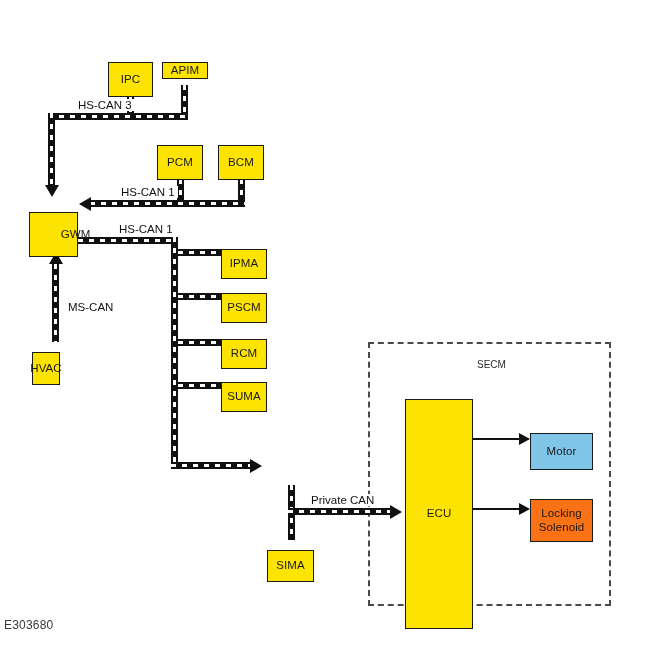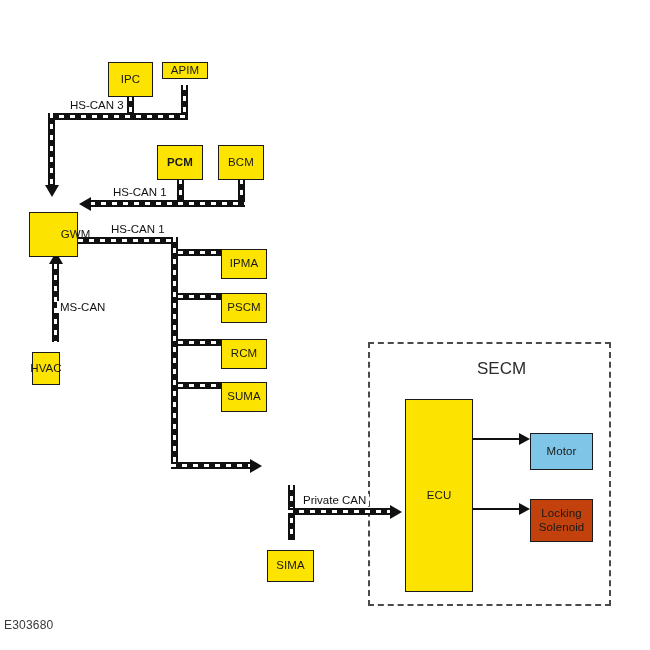--- a/index.html
+++ b/index.html
@@ -20,33 +20,33 @@
     text-align:center;
     font-size:11.5px;
     color:#1a1a1a;
     line-height:1.18;
     z-index:6;
     letter-spacing:.1px;
     margin-top:12px;
   }
   .node.yellow{background:#FCE300;}
   .node.blue{background:#7EC5E8;}
-  .node.green{background:#c2410c;}
+  .node.green{background:#f97316;}
 
   
   .enclosure{
     position:absolute;
     box-sizing:border-box;
     border:2px dashed #4a4a4a;
     background:transparent;
     z-index:2;
   }
   .enclosure-label{
     position:absolute;
-    font-size:17px;color:#2b2b2b;
+    font-size:10px;color:#2b2b2b;
     z-index:3;white-space:nowrap;
   }
 
   
   .bus{position:absolute;z-index:4;}
   .bus.h{
     height:7px;
     background-color:#111;
     background-image:repeating-linear-gradient(
         to right,
@@ -103,20 +103,21 @@
 
   
   .bus-label{
     position:absolute;
     font-size:11.5px;
     color:#111;
     background:#ffffff;
     padding:0 3px;
     white-space:nowrap;
     z-index:7;
+    margin-left:8px;
   }
 
   
   .figure-id{
     position:absolute;
     left:4px;bottom:18px;
     font-size:12px;
     color:#3a3a3a;
     letter-spacing:.2px;
     z-index:8;
@@ -169,40 +170,40 @@
   <div class="wire h" style="left:473px;top:438px;width:48px;"></div>
   <div class="arrow sm right" style="left:519px;top:433px;"></div>
 
   <div class="wire h" style="left:473px;top:508px;width:48px;"></div>
   <div class="arrow sm right" style="left:519px;top:503px;"></div>
 
   <div class="node yellow" style="left:108px;top:50px;width:45px;height:35px;">IPC</div>
 
   <div class="node yellow" style="left:162px;top:50px;width:46px;height:17px;">APIM</div>
 
-  <div class="node yellow" style="left:157px;top:133px;width:46px;height:35px;font-weight:bold;">PCM</div>
+  <div class="node yellow" style="left:157px;top:133px;width:46px;height:35px;">PCM</div>
 
   <div class="node yellow" style="left:218px;top:133px;width:46px;height:35px;">BCM</div>
 
   <div class="node yellow" style="left:29px;top:200px;width:49px;height:45px;padding-left:44px;">GWM</div>
 
   <div class="node yellow" style="left:32px;top:340px;width:28px;height:33px;">HVAC</div>
 
   <div class="node yellow" style="left:221px;top:237px;width:46px;height:30px;">IPMA</div>
 
   <div class="node yellow" style="left:221px;top:281px;width:46px;height:30px;">PSCM</div>
 
   <div class="node yellow" style="left:221px;top:327px;width:46px;height:30px;">RCM</div>
 
   <div class="node yellow" style="left:221px;top:370px;width:46px;height:30px;">SUMA</div>
 
 
   <div class="node yellow" style="left:267px;top:538px;width:47px;height:32px;">SIMA</div>
 
-  <div class="node yellow" style="left:405px;top:387px;width:68px;height:193px;">ECU</div>
+  <div class="node yellow" style="left:405px;top:387px;width:68px;height:230px;">ECU</div>
 
   <div class="node blue" style="left:530px;top:421px;width:63px;height:37px;">Motor</div>
 
   <div class="node green" style="left:530px;top:487px;width:63px;height:43px;white-space:pre-line;">Locking
 Solenoid</div>
 
   <div class="figure-id">E303680</div>
 
 </div>
 

